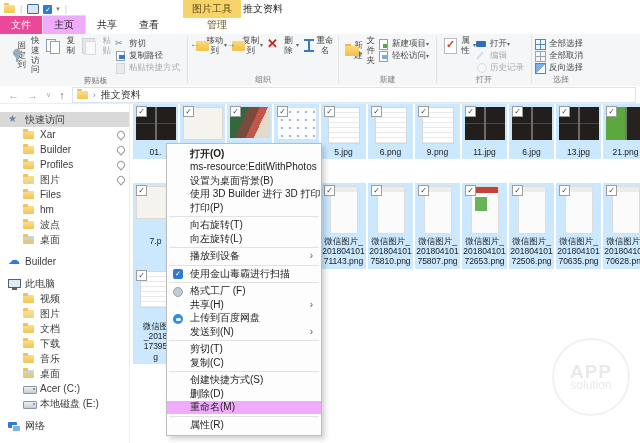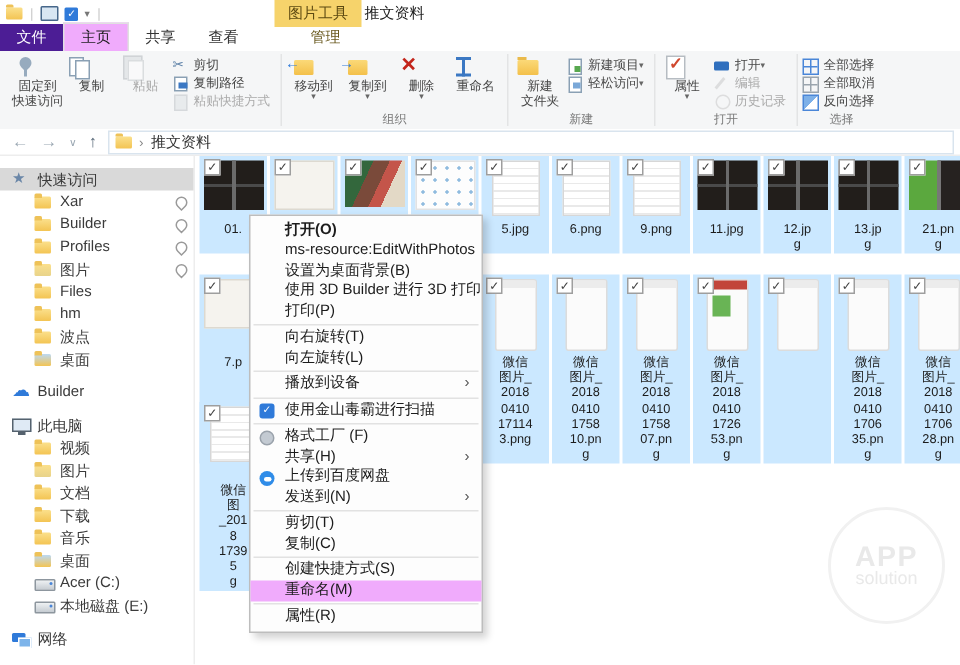--- a/index.html
+++ b/index.html
@@ -12,30 +12,30 @@
   .tb-folder{width:11px;height:8px;background:linear-gradient(#fbe08c,#f3c453);border-radius:1px;position:relative}
   .tb-folder::before{content:"";position:absolute;left:0;top:-2px;width:5px;height:2px;background:#eec258;border-radius:1px 1px 0 0}
   .tb-monitor{width:10px;height:8px;border:1px solid #46678a;background:#d8e6f2;border-radius:1px}
   .tb-check{width:9px;height:9px;background:#2f7ad9;color:#fff;font-size:7px;line-height:9px;text-align:center;border-radius:1px}
   .tb-caret{color:#777;font-size:7px}
   .pt-label{position:absolute;left:183px;top:0;height:18px;background:#f6d36b;display:flex;align-items:center;padding:0 9px;color:#5d4a12}
   .win-title{position:absolute;left:243px;top:0;height:18px;display:flex;align-items:center;color:#222}
   
   .tabrow{position:absolute;left:0;top:18px;right:0;height:16px;background:#fff;display:flex;align-items:flex-end}
   .tab{padding:2px 11px 2px;cursor:default}
-  .tab-file{background:#4c1d95;color:#fff;margin-left:0}
+  .tab-file{background:#ec4899;color:#fff;margin-left:0}
   .tab-active{background:#f0abfc;border:1px solid #e0e0e0;border-bottom:none;color:#1c1c1c}
   .tab-context{margin-left:26px;color:#6a5a20}
   
   .ribbon{position:absolute;left:0;top:34px;right:0;height:52px;background:#f5f6f7;border-bottom:1px solid #d9dadb;display:flex;align-items:stretch;padding-left:4px}
   .rgroup{display:flex;flex-direction:column;padding:1px 3px 0}
   .rg-body{flex:1;display:flex;align-items:flex-start}
   .rg-label{text-align:center;font-size:8px;color:#777;padding:0 2px 1px}
   .rg-sep{width:1px;background:#e3e4e5;margin:2px 0}
-  .rbtn-big{width:36px;display:flex;flex-direction:column;padding-top:1px;line-height:1.15;text-align:center;font-size:8.5px;color:#464646}
+  .rbtn-big{width:36px;display:flex;flex-direction:row;align-items:center;padding-top:1px;line-height:1.15;text-align:center;font-size:8.5px;color:#464646}
   .smallcol{display:flex;flex-direction:column;justify-content:flex-end;padding-top:3px}
   .rbtn-small{display:flex;align-items:center;font-size:8.5px;color:#464646;height:12px;white-space:nowrap;padding-right:4px}
   .disabled{color:#ababab}
   .disabled .ric,.disabled .sic{opacity:.4}
   
   .ric{width:20px;height:17px;position:relative}
   .ric::before,.ric::after{position:absolute;content:""}
   .ric-pin::before{left:6px;top:2px;width:8px;height:8px;background:#97abbe;border-radius:50% 50% 50% 0;transform:rotate(-45deg)}
   .ric-pin::after{left:9px;top:10px;width:2px;height:5px;background:#97abbe}
   .ric-copy::before{left:3px;top:2px;width:8px;height:11px;background:#fff;border:1px solid #8aa0b4}
@@ -103,21 +103,21 @@
   
   .filerow{position:absolute;display:flex;gap:2px}
   #row1{left:133px;top:104px}
   #row2{left:133px;top:183px}
   #row3{left:133px;top:268px}
   .fitem{width:45px;background:#cbe8ff;padding-bottom:2px}
   .fitem.hidden{background:transparent;visibility:hidden}
   .cb{position:absolute;left:3px;top:2px;width:9px;height:9px;background:#fff;border:1px solid #9e9e9e;font-size:8px;line-height:9px;text-align:center;color:#444;z-index:2}
   .thwrap{position:relative;height:40px;display:flex;align-items:flex-start;justify-content:center;padding-top:3px}
   #row2 .thwrap,#row3 .thwrap{height:50px}
-  .fname{font-size:8.5px;line-height:1.2;text-align:center;word-break:break-all;color:#1c1c1c;padding:0 11px}
+  .fname{font-size:8.5px;line-height:1.2;text-align:center;word-break:break-all;color:#1c1c1c;padding:0 1px}
   .th{position:relative}
   .th-dark{width:40px;height:33px;background:#221e1b;
      background-image:linear-gradient(90deg,transparent 47%,#6b6b6b 47%,#6b6b6b 53%,transparent 53%),linear-gradient(transparent 47%,#4a4a4a 47%,#4a4a4a 53%,transparent 53%)}
   .th-green{width:40px;height:33px;background:linear-gradient(90deg,#5ba83e 0 48%,#262220 48% 100%);
      background-image:linear-gradient(90deg,transparent 47%,#777 47%,#777 53%,transparent 53%),linear-gradient(90deg,#5ba83e 0 48%,#262220 48% 100%)}
   .th-light{width:38px;height:31px;background:#f5f3ee;border:1px solid #ddd9d0}
   .th-photo{width:40px;height:31px;background:linear-gradient(115deg,#33673c 0 35%,#7a4a3a 35% 55%,#c4554a 55% 70%,#e3d9c6 70% 100%)}
   .th-dots{width:38px;height:31px;background:#fdfdfd;border:1px solid #e2e2e2;background-image:radial-gradient(#8fbbdf 1px,transparent 1.2px);background-size:8px 8px}
   .th-doc{width:30px;height:35px;background:#fff;border:1px solid #d7d7d7;
      background-image:repeating-linear-gradient(#fff 0 4px,#e9e9e9 4px 5px)}
@@ -193,20 +193,21 @@
           <div class="rbtn-small">
             <span class="sic sic-copy-path"></span>
             <span>复制路径</span>
           </div>
           <div class="rbtn-small disabled">
             <span class="sic sic-paste-shortcut"></span>
             <span>粘贴快捷方式</span>
           </div>
         </div>
       </div>
+      <div class="rg-label">剪贴板</div>
     </div>
     <div class="rg-sep"></div>
     <div class="rgroup">
       <div class="rg-body">
         <div class="rbtn-big">
           <span class="ric ric-move-to"></span>
           <span>移动到</span>
           <span class="caret">▾</span>
         </div>
         <div class="rbtn-big">
@@ -451,21 +452,21 @@
         <span class="cb">✓</span>
         <div class="th th-dark"></div>
       </div>
       <div class="fname">11.jpg</div>
     </div>
     <div class="fitem">
       <div class="thwrap">
         <span class="cb">✓</span>
         <div class="th th-dark"></div>
       </div>
-      <div class="fname">12.jpg</div>
+      <div class="fname">6.jpg</div>
     </div>
     <div class="fitem">
       <div class="thwrap">
         <span class="cb">✓</span>
         <div class="th th-dark"></div>
       </div>
       <div class="fname">13.jpg</div>
     </div>
     <div class="fitem">
       <div class="thwrap">
@@ -512,20 +513,21 @@
         <span class="cb">✓</span>
         <div class="th th-phone-colored"></div>
       </div>
       <div class="fname">微信图片_20180410172653.png</div>
     </div>
     <div class="fitem">
       <div class="thwrap">
         <span class="cb">✓</span>
         <div class="th th-phone"></div>
       </div>
+      <div class="fname">微信图片_20180410172506.png</div>
     </div>
     <div class="fitem">
       <div class="thwrap">
         <span class="cb">✓</span>
         <div class="th th-phone"></div>
       </div>
       <div class="fname">微信图片_20180410170635.png</div>
     </div>
     <div class="fitem">
       <div class="thwrap">
@@ -609,20 +611,23 @@
     <div class="mi">
       <span>剪切(T)</span>
     </div>
     <div class="mi">
       <span>复制(C)</span>
     </div>
     <div class="msep"></div>
     <div class="mi">
       <span>创建快捷方式(S)</span>
     </div>
+    <div class="mi">
+      <span>删除(D)</span>
+    </div>
     <div class="mi hl">
       <span>重命名(M)</span>
     </div>
     <div class="msep"></div>
     <div class="mi">
       <span>属性(R)</span>
     </div>
   </div>
 
 </body></html>

